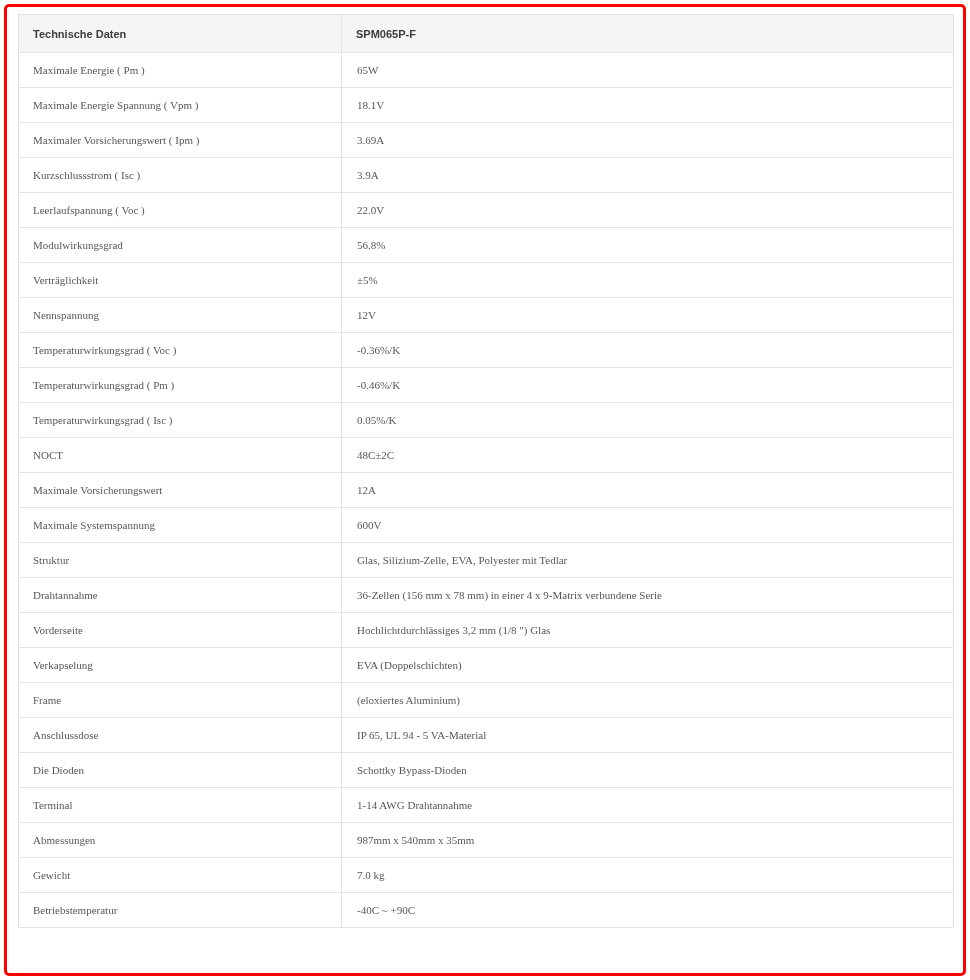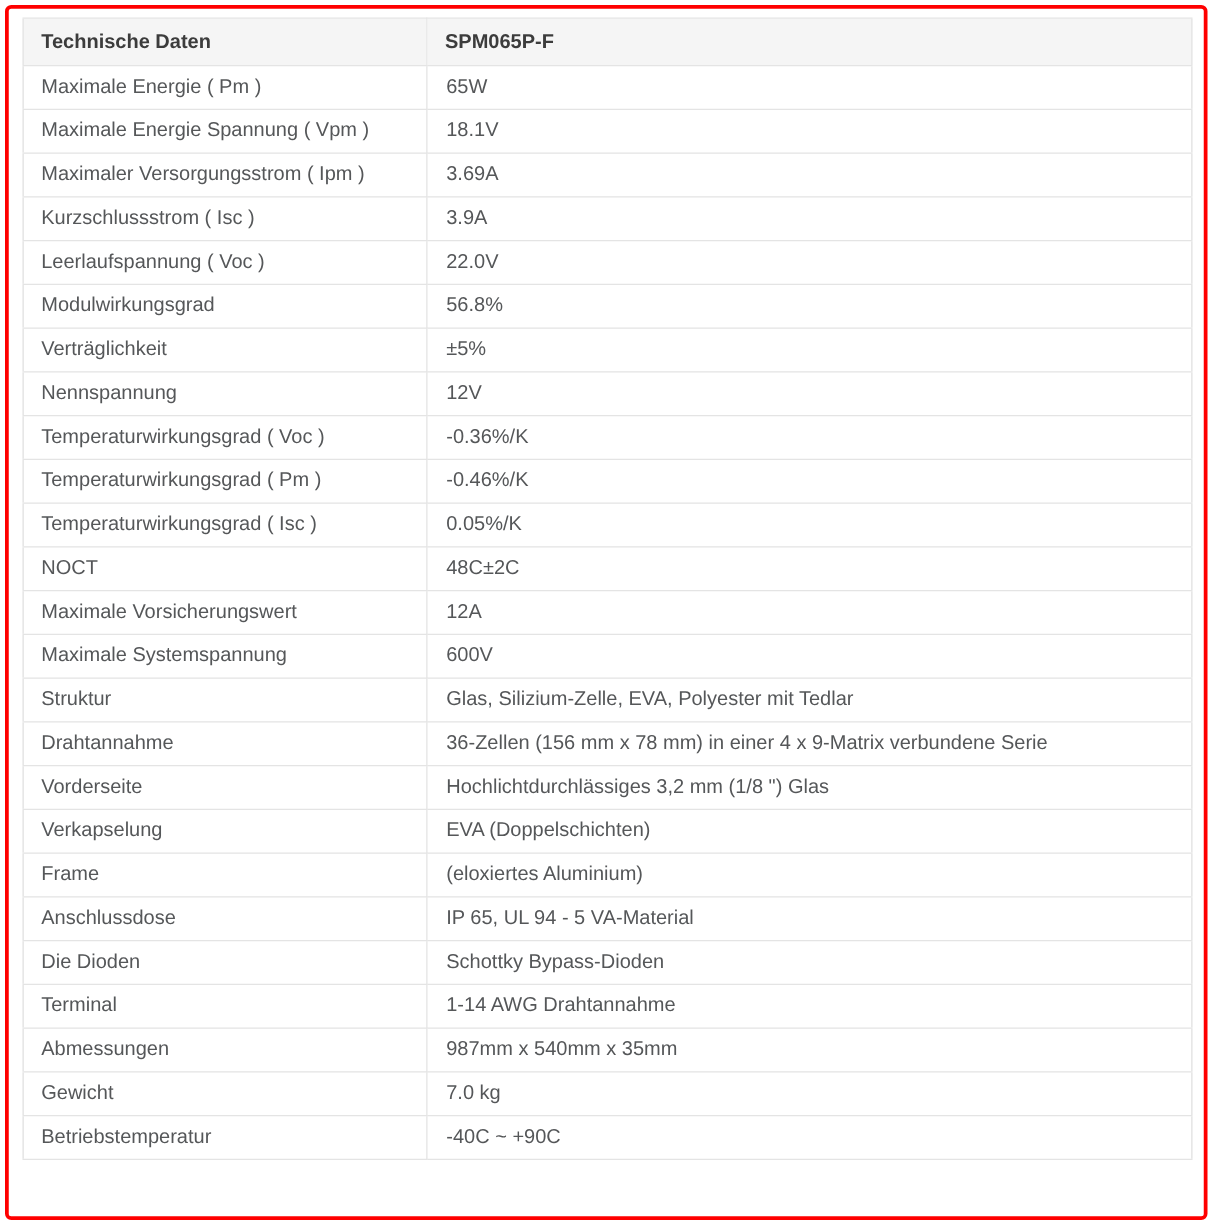--- a/index.html
+++ b/index.html
@@ -26,34 +26,34 @@
     border: 1px solid #e0e0e0;
   }
   table.spec col.c-label { width: 323px; }
   table.spec col.c-value { width: 612px; }
   table.spec th, table.spec td {
     border: 1px solid #e4e4e4;
     border-left: none;
     border-right: 1px solid #e4e4e4;
     text-align: left;
     vertical-align: middle;
-    font-size: 16px;
+    font-size: 11px;
     color: #555759;
     padding: 0 12px 0 14px;
     overflow: hidden;
     white-space: nowrap;
   }
   table.spec th:last-child, table.spec td:last-child { border-right: none; }
   table.spec th {
     height: 38px;
     background: #f5f5f5;
     font-weight: bold;
     color: #3c3c3c;
   }
-  table.spec td { height: 35px; }
+  table.spec td { height: 35px; font-family: Liberation Serif, serif; }
   table.spec td.value { padding-left: 15px; }
 </style>
 </head>
 <body>
 
 <div class="frame">
   <table class="spec">
     <colgroup>
       <col class="c-label">
       <col class="c-value">
@@ -69,21 +69,21 @@
     <td class="label">Maximale Energie ( Pm )</td>
     <td class="value">65W</td>
   </tr>
 
   <tr>
     <td class="label">Maximale Energie Spannung ( Vpm )</td>
     <td class="value">18.1V</td>
   </tr>
 
   <tr>
-    <td class="label">Maximaler Versorgungsstrom ( Ipm )</td>
+    <td class="label">Maximaler Vorsicherungswert ( Ipm )</td>
     <td class="value">3.69A</td>
   </tr>
 
   <tr>
     <td class="label">Kurzschlussstrom ( Isc )</td>
     <td class="value">3.9A</td>
   </tr>
 
   <tr>
     <td class="label">Leerlaufspannung ( Voc )</td>

